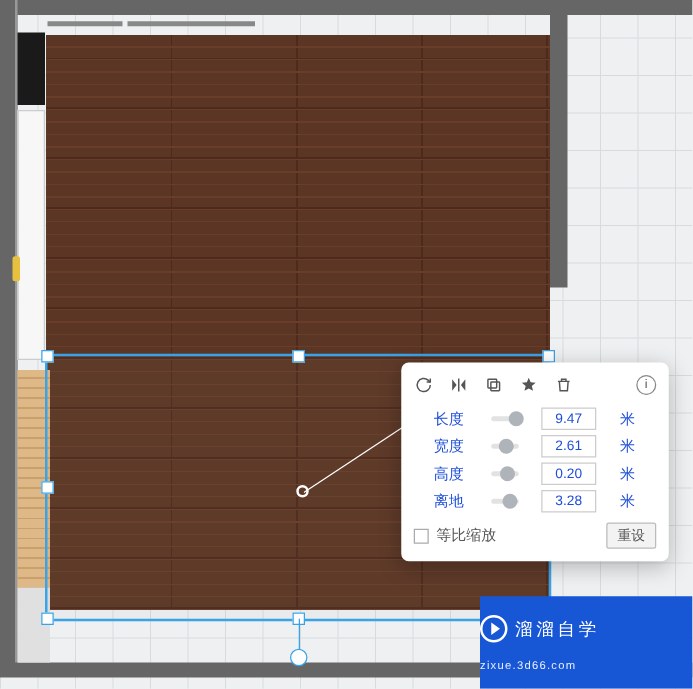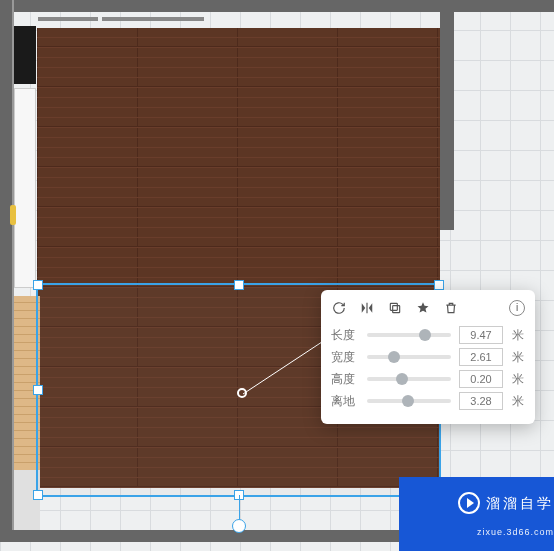--- a/index.html
+++ b/index.html
@@ -74,36 +74,36 @@
 .panel{
   position:absolute; left:321px; top:290px; width:214px;
   background:#fff; border-radius:6px; box-shadow:0 4px 18px rgba(0,0,0,.25);
   padding:8px 10px 10px;
 }
 .toolbar{display:flex;gap:12px;align-items:center;margin-bottom:8px;height:20px;}
 .toolbar .ico{width:16px;height:16px;display:flex;align-items:center;justify-content:center;color:#555;cursor:pointer;}
 .toolbar .spacer{flex:1;}
 .info{width:16px;height:16px;border:1px solid #888;border-radius:50%;font-size:10px;line-height:14px;text-align:center;color:#555;}
 
-.row{display:flex;align-items:center;gap:8px;margin:4px 0;font-size:12px;color:#737373;}
+.row{display:flex;align-items:center;gap:18px;margin:4px 16px;font-size:12px;color:#1d4ed8;}
 .row label{width:28px;text-align:left;}
 .slider{flex:1;height:4px;position:relative;background:#e2e2e2;border-radius:2px;}
 .slider .thumb{position:absolute;top:-4px;width:12px;height:12px;border-radius:50%;background:#aeb4b9;}
 .val{width:44px;height:18px;border:1px solid #ccc;font-size:11px;text-align:center;line-height:16px;}
 .unit{width:14px;text-align:center;}
 
 .footer{display:flex;align-items:center;gap:6px;margin-top:8px;font-size:12px;color:#555;}
 .footer .spacer{flex:1;}
 .checkbox{width:12px;height:12px;border:1px solid #aaa;}
 .reset-btn{padding:2px 8px;border:1px solid #bbb;background:#f3f3f3;border-radius:2px;font-size:11px;cursor:pointer;}
 
 
 .watermark{
-  position:absolute;right:0;bottom:0;width:155px;height:74px;
-  background:#1757d6;color:#fff;display:flex;flex-direction:column;align-items:flex-end;justify-content:center;
+  position:absolute;right:0;bottom:0;width:170px;height:74px;
+  background:#1757d6;color:#fff;display:flex;flex-direction:column;align-items:flex-start;justify-content:center;
   font-size:14px;letter-spacing:3px;
 }
 .watermark .play{width:22px;height:22px;border:2px solid #fff;border-radius:50%;display:flex;align-items:center;justify-content:center;margin-bottom:2px;}
 .watermark .play::after{content:"";border-left:7px solid #fff;border-top:5px solid transparent;border-bottom:5px solid transparent;margin-left:2px;}
 .watermark .row1{display:flex;align-items:center;gap:6px;}
 .watermark .sub{font-size:9px;letter-spacing:1px;opacity:.9;margin-top:11px;}
 </style>
 </head>
 <body>
 
@@ -204,20 +204,26 @@
         <div class="row">
           <label>离地</label>
           <div class="slider">
             <div class="thumb" style="left:42%"></div>
           </div>
           <div class="val">3.28</div>
           <div class="unit">米</div>
         </div>
       </div>
 
+    <div class="footer">
+      <div class="checkbox"></div>
+      <span>等比缩放</span>
+      <div class="spacer"></div>
+      <div class="reset-btn">重设</div>
+    </div>
   </div>
 
   <div class="watermark">
     <div class="row1">
       <div class="play"></div>
       <span>溜溜自学</span>
     </div>
     <div class="sub">zixue.3d66.com</div>
   </div>
 

